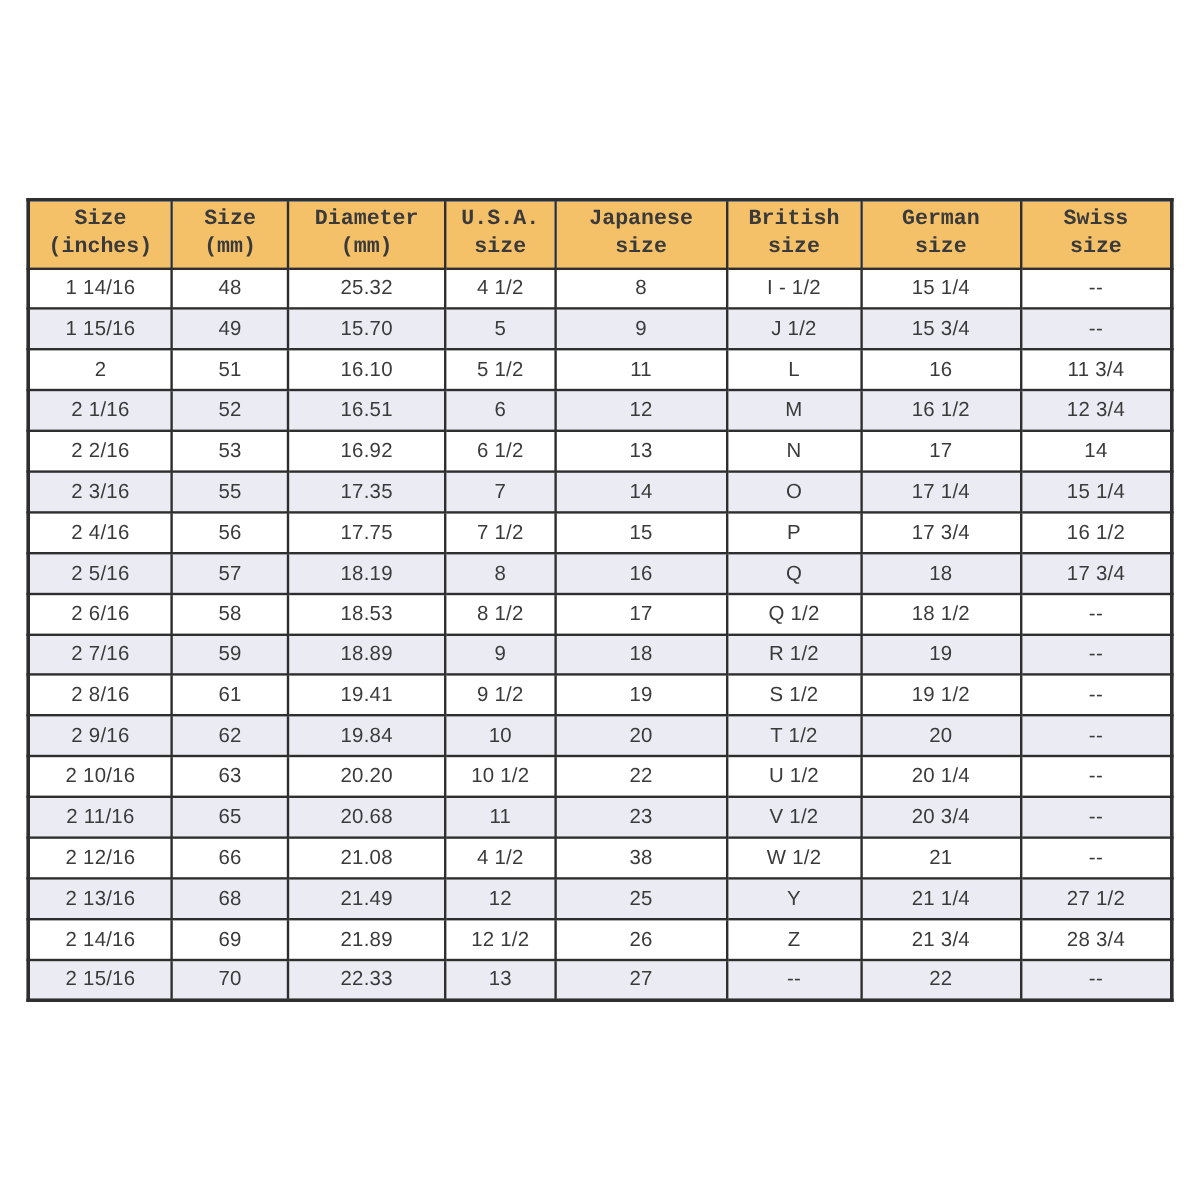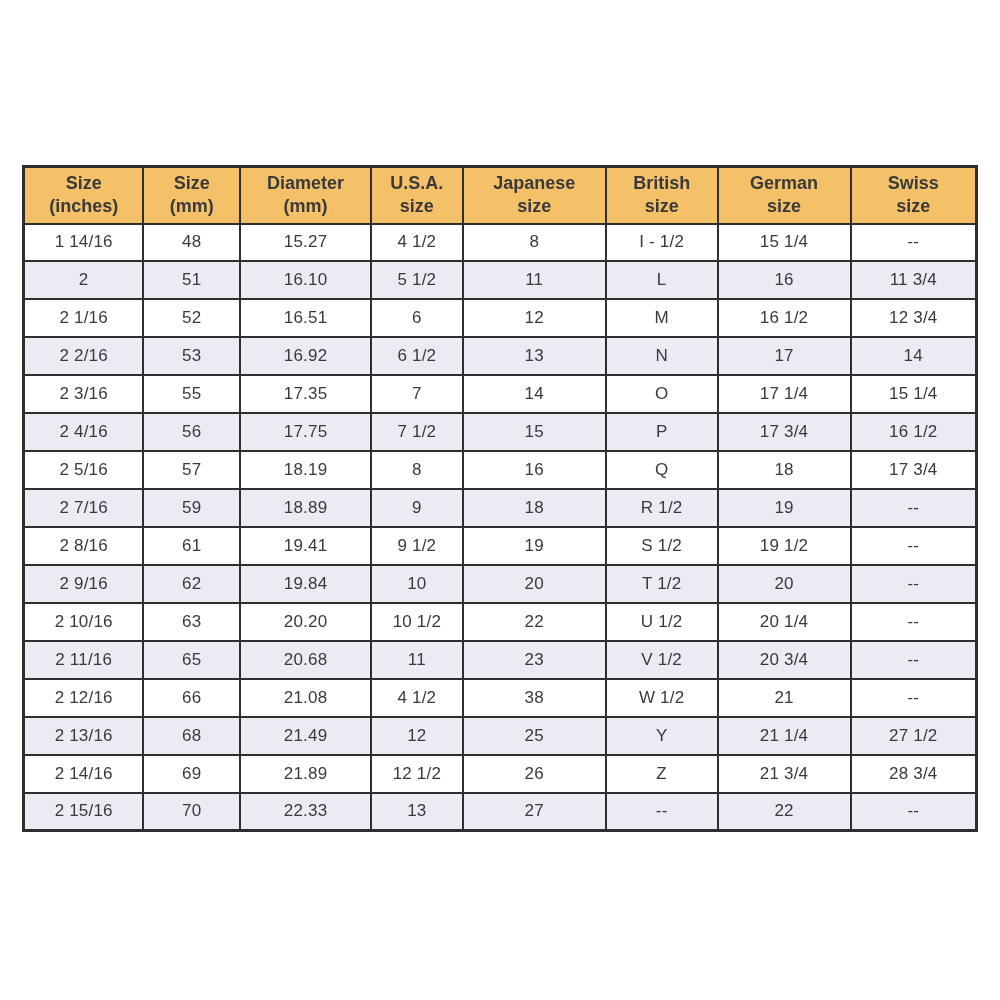--- a/index.html
+++ b/index.html
@@ -36,20 +36,21 @@
   }
   table.ring-table thead tr {
     height: 57px;
   }
   table.ring-table th {
     background: var(--header-bg, #f5c168);
     font-weight: bold;
     font-size: 18px;
     line-height: 1.3;
     white-space: pre-line;
+    font-family: Liberation Mono, monospace;
   }
   table.ring-table tbody tr {
     height: 33.9px;
     background: var(--row-bg, #ffffff);
   }
   table.ring-table tbody tr:nth-child(even) {
     background: var(--row-alt-bg, #ebebf3);
   }
   table.ring-table td {
     font-size: 17px;
@@ -98,25 +99,35 @@
           <th class="col-6">German
 size</th>
           <th class="col-7">Swiss
 size</th>
         </tr>
     </thead>
     <tbody id="table-body">
         <tr>
           <td class="col-0">1 14/16</td>
           <td class="col-1">48</td>
-          <td class="col-2">15.27</td>
+          <td class="col-2">25.32</td>
           <td class="col-3">4 1/2</td>
           <td class="col-4">8</td>
           <td class="col-5">I - 1/2</td>
           <td class="col-6">15 1/4</td>
+          <td class="col-7">--</td>
+        </tr>
+        <tr>
+          <td class="col-0">1 15/16</td>
+          <td class="col-1">49</td>
+          <td class="col-2">15.70</td>
+          <td class="col-3">5</td>
+          <td class="col-4">9</td>
+          <td class="col-5">J 1/2</td>
+          <td class="col-6">15 3/4</td>
           <td class="col-7">--</td>
         </tr>
         <tr>
           <td class="col-0">2</td>
           <td class="col-1">51</td>
           <td class="col-2">16.10</td>
           <td class="col-3">5 1/2</td>
           <td class="col-4">11</td>
           <td class="col-5">L</td>
           <td class="col-6">16</td>
@@ -166,20 +177,30 @@
           <td class="col-0">2 5/16</td>
           <td class="col-1">57</td>
           <td class="col-2">18.19</td>
           <td class="col-3">8</td>
           <td class="col-4">16</td>
           <td class="col-5">Q</td>
           <td class="col-6">18</td>
           <td class="col-7">17 3/4</td>
         </tr>
         <tr>
+          <td class="col-0">2 6/16</td>
+          <td class="col-1">58</td>
+          <td class="col-2">18.53</td>
+          <td class="col-3">8 1/2</td>
+          <td class="col-4">17</td>
+          <td class="col-5">Q 1/2</td>
+          <td class="col-6">18 1/2</td>
+          <td class="col-7">--</td>
+        </tr>
+        <tr>
           <td class="col-0">2 7/16</td>
           <td class="col-1">59</td>
           <td class="col-2">18.89</td>
           <td class="col-3">9</td>
           <td class="col-4">18</td>
           <td class="col-5">R 1/2</td>
           <td class="col-6">19</td>
           <td class="col-7">--</td>
         </tr>
         <tr>

